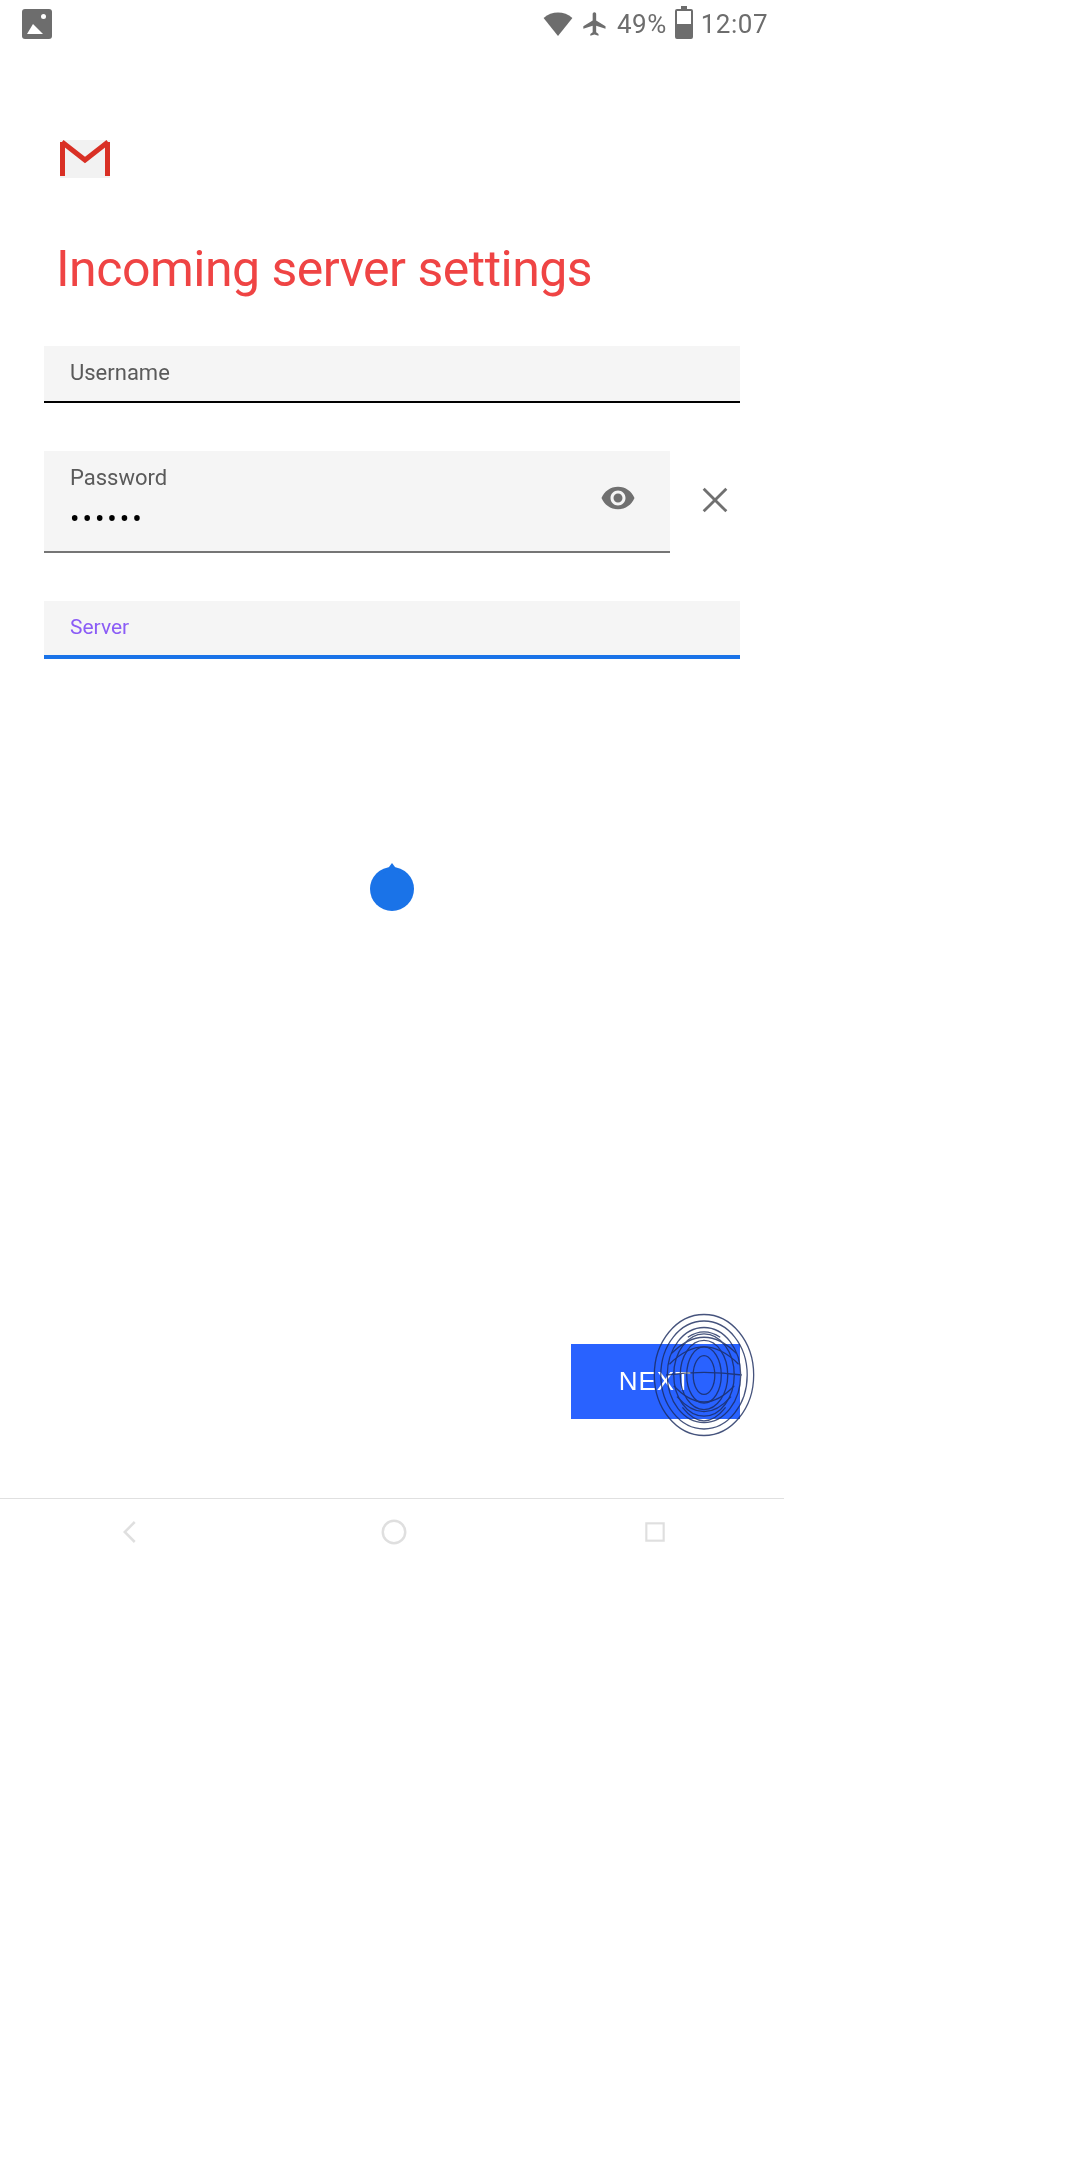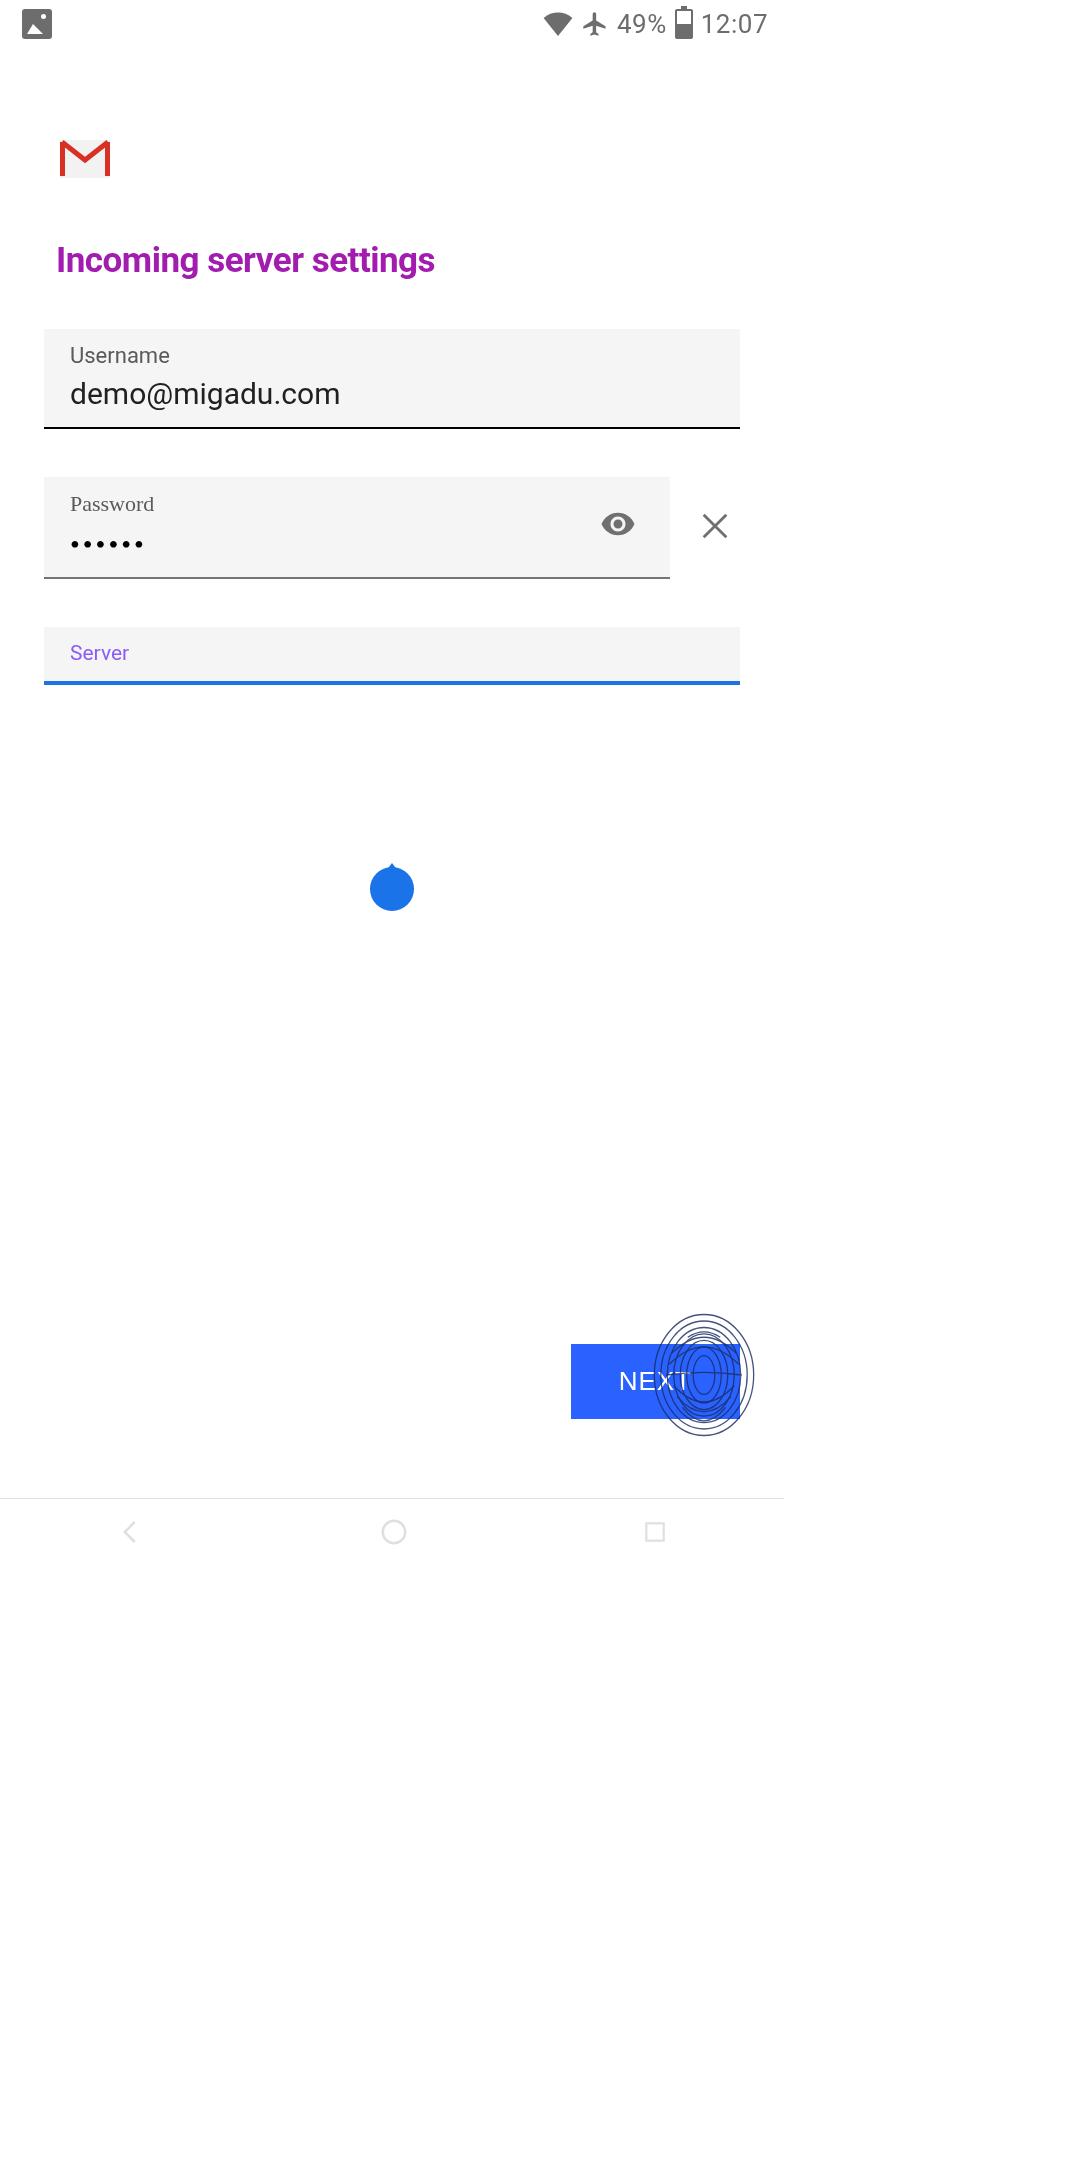--- a/index.html
+++ b/index.html
@@ -69,23 +69,23 @@
       content: '';
       position: absolute;
       bottom: 0; left: 0;
       width: 100%; height: 49%;
       background: #6d6d6d;
     }
     
     .content { padding: 0 44px; }
     .logo { margin-top: 92px; margin-left: 16px; }
     .title {
-      font-size: 35px;
-      font-weight: 700;
-      color: #a21caf;
+      font-size: 50px;
+      font-weight: 400;
+      color: #ef4444;
       margin-top: 58px;
       margin-left: 12px;
       letter-spacing: -0.5px;
     }
     
     .field {
       background: #f5f5f5;
       margin-top: 48px;
       padding: 14px 26px 16px 26px;
       border-bottom: 2px solid #000000;
@@ -102,21 +102,20 @@
       border: none;
       background: transparent;
       width: 100%;
       font-family: inherit;
     }
     .password-wrapper {
       display: flex;
       align-items: center;
       gap: 20px;
       margin-top: 48px;
-      font-family: Liberation Serif, serif;
     }
     .password-field {
       flex: 1;
       background: #f5f5f5;
       padding: 14px 26px 16px 26px;
       border-bottom: 2px solid #757575;
       display: flex;
       align-items: center;
     }
     .pw-inner { flex: 1; }
@@ -215,21 +214,20 @@
       <path d="M2 2 L25 20 L48 2" stroke="#d93025" stroke-width="5" fill="none"></path>
       <rect x="0" y="2" width="5" height="34" fill="#d93025"></rect>
       <rect x="45" y="2" width="5" height="34" fill="#d93025"></rect>
     </svg>
   </div>
 
   <h1 class="title">Incoming server settings</h1>
 
   <div class="field">
     <div class="field-label">Username</div>
-    <input class="field-value" value="demo@migadu.com" style="">
   </div>
 
   <div class="password-wrapper">
     <div class="password-field">
       <div class="pw-inner">
         <div class="field-label">Password</div>
         <div class="pw-dots">••••••</div>
       </div>
       <div class="eye-btn">
         <svg width="36" height="36" viewBox="0 0 24 24">

